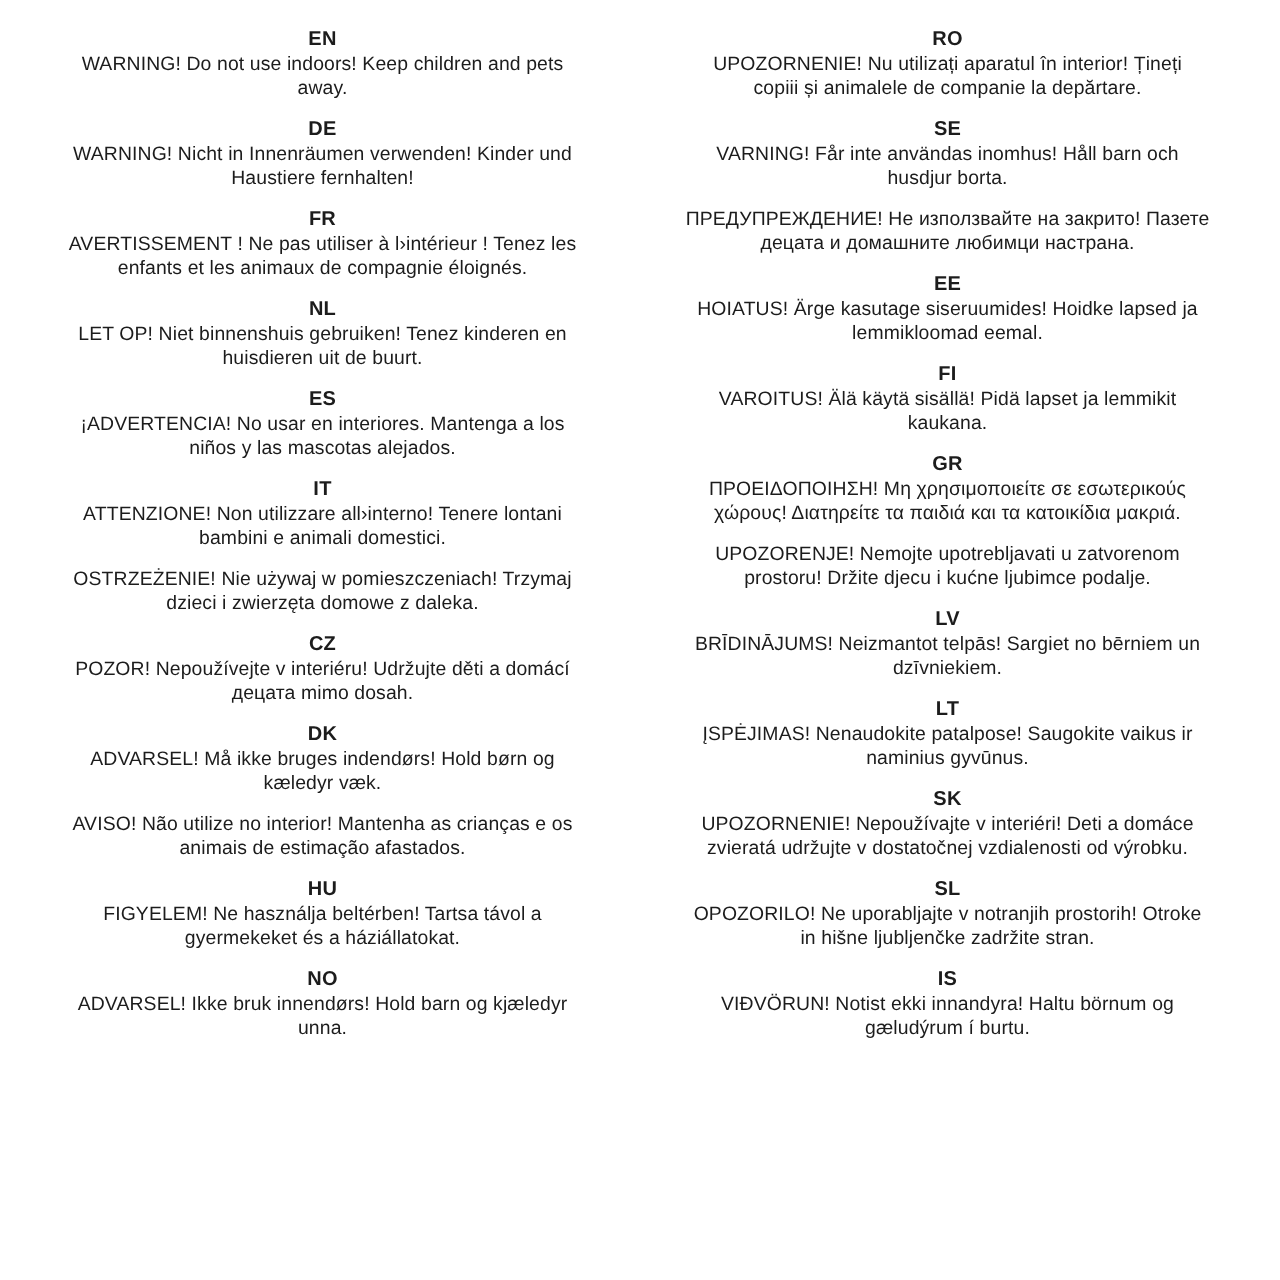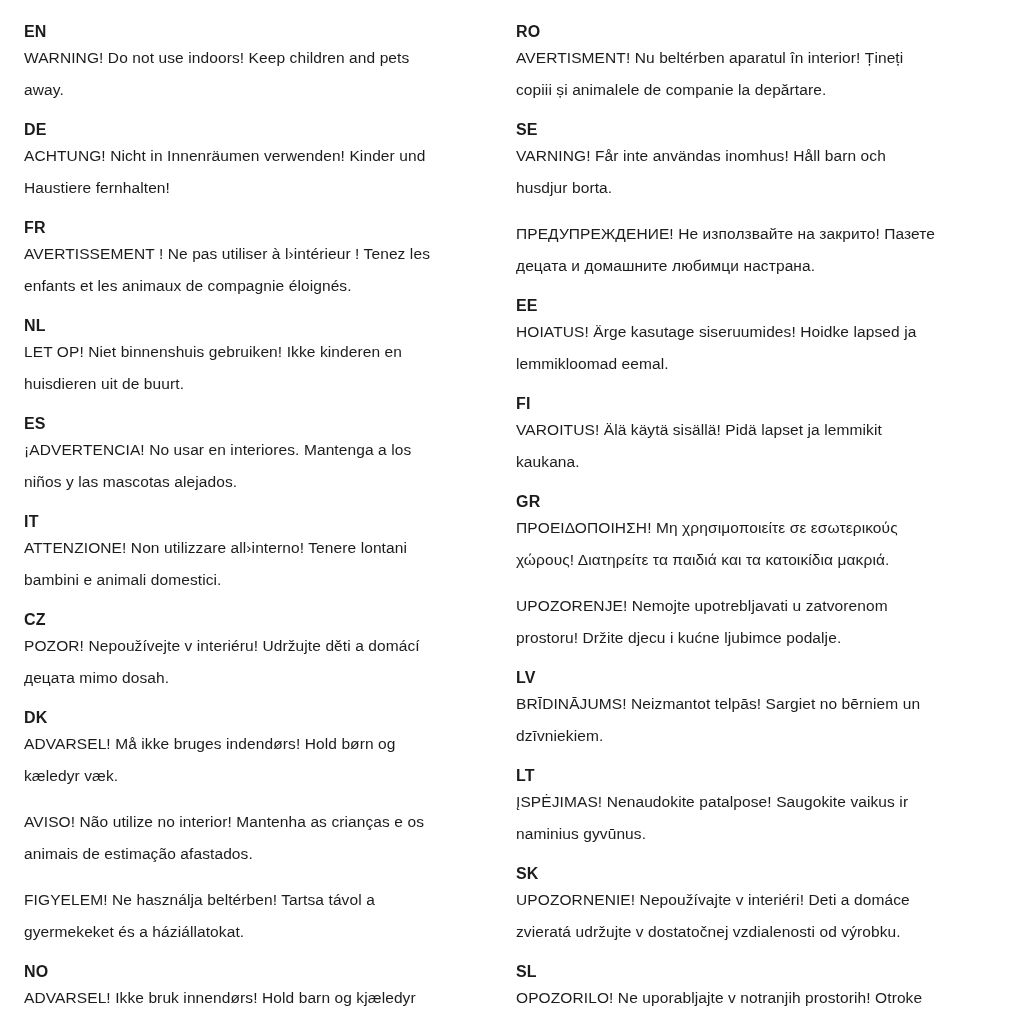--- a/index.html
+++ b/index.html
@@ -8,119 +8,123 @@
     height: 1024px;
     background: #ffffff;
     font-family: "Liberation Sans", "DejaVu Sans", sans-serif;
     color: #1c1c1c;
   }
   .page {
     width: 1024px;
     height: 1024px;
     padding: 22px 24px 0 24px;
     overflow: hidden;
+    text-align: center;
   }
   .columns {
     display: grid;
     grid-template-columns: 468px 484px;
     column-gap: 24px;
   }
   .lang-section {
     margin-bottom: 14px;
   }
   .lang-code {
     font-size: 16px;
     line-height: 20px;
     font-weight: bold;
     letter-spacing: 0.2px;
   }
   .warning-text {
     font-size: 15.5px;
-    line-height: 32px;
+    line-height: 19px;
     white-space: pre;
     letter-spacing: 0.1px;
   }
 </style>
 </head>
 <body>
 
 <div class="page">
   <div class="columns">
     <div class="column" id="col-0">
   <section class="lang-section">
     <h2 class="lang-code">EN</h2>
     <p class="warning-text">WARNING! Do not use indoors! Keep children and pets
 away.</p>
   </section>
 
   <section class="lang-section">
     <h2 class="lang-code">DE</h2>
-    <p class="warning-text">ACHTUNG! Nicht in Innenräumen verwenden! Kinder und
+    <p class="warning-text">WARNING! Nicht in Innenräumen verwenden! Kinder und
 Haustiere fernhalten!</p>
   </section>
 
   <section class="lang-section">
     <h2 class="lang-code">FR</h2>
     <p class="warning-text">AVERTISSEMENT ! Ne pas utiliser à l›intérieur ! Tenez les
 enfants et les animaux de compagnie éloignés.</p>
   </section>
 
   <section class="lang-section">
     <h2 class="lang-code">NL</h2>
-    <p class="warning-text">LET OP! Niet binnenshuis gebruiken! Ikke kinderen en
+    <p class="warning-text">LET OP! Niet binnenshuis gebruiken! Tenez kinderen en
 huisdieren uit de buurt.</p>
   </section>
 
   <section class="lang-section">
     <h2 class="lang-code">ES</h2>
     <p class="warning-text">¡ADVERTENCIA! No usar en interiores. Mantenga a los
 niños y las mascotas alejados.</p>
   </section>
 
   <section class="lang-section">
     <h2 class="lang-code">IT</h2>
     <p class="warning-text">ATTENZIONE! Non utilizzare all›interno! Tenere lontani
 bambini e animali domestici.</p>
   </section>
 
   <section class="lang-section">
+    <p class="warning-text">OSTRZEŻENIE! Nie używaj w pomieszczeniach! Trzymaj
+dzieci i zwierzęta domowe z daleka.</p>
   </section>
 
   <section class="lang-section">
     <h2 class="lang-code">CZ</h2>
     <p class="warning-text">POZOR! Nepoužívejte v interiéru! Udržujte děti a domácí
 децата mimo dosah.</p>
   </section>
 
   <section class="lang-section">
     <h2 class="lang-code">DK</h2>
     <p class="warning-text">ADVARSEL! Må ikke bruges indendørs! Hold børn og
 kæledyr væk.</p>
   </section>
 
   <section class="lang-section">
     <p class="warning-text">AVISO! Não utilize no interior! Mantenha as crianças e os
 animais de estimação afastados.</p>
   </section>
 
   <section class="lang-section">
+    <h2 class="lang-code">HU</h2>
     <p class="warning-text">FIGYELEM! Ne használja beltérben! Tartsa távol a
 gyermekeket és a háziállatokat.</p>
   </section>
 
   <section class="lang-section">
     <h2 class="lang-code">NO</h2>
     <p class="warning-text">ADVARSEL! Ikke bruk innendørs! Hold barn og kjæledyr
 unna.</p>
   </section>
 </div>
     <div class="column" id="col-1">
   <section class="lang-section">
     <h2 class="lang-code">RO</h2>
-    <p class="warning-text">AVERTISMENT! Nu beltérben aparatul în interior! Țineți
+    <p class="warning-text">UPOZORNENIE! Nu utilizați aparatul în interior! Țineți
 copiii și animalele de companie la depărtare.</p>
   </section>
 
   <section class="lang-section">
     <h2 class="lang-code">SE</h2>
     <p class="warning-text">VARNING! Får inte användas inomhus! Håll barn och
 husdjur borta.</p>
   </section>
 
   <section class="lang-section">

